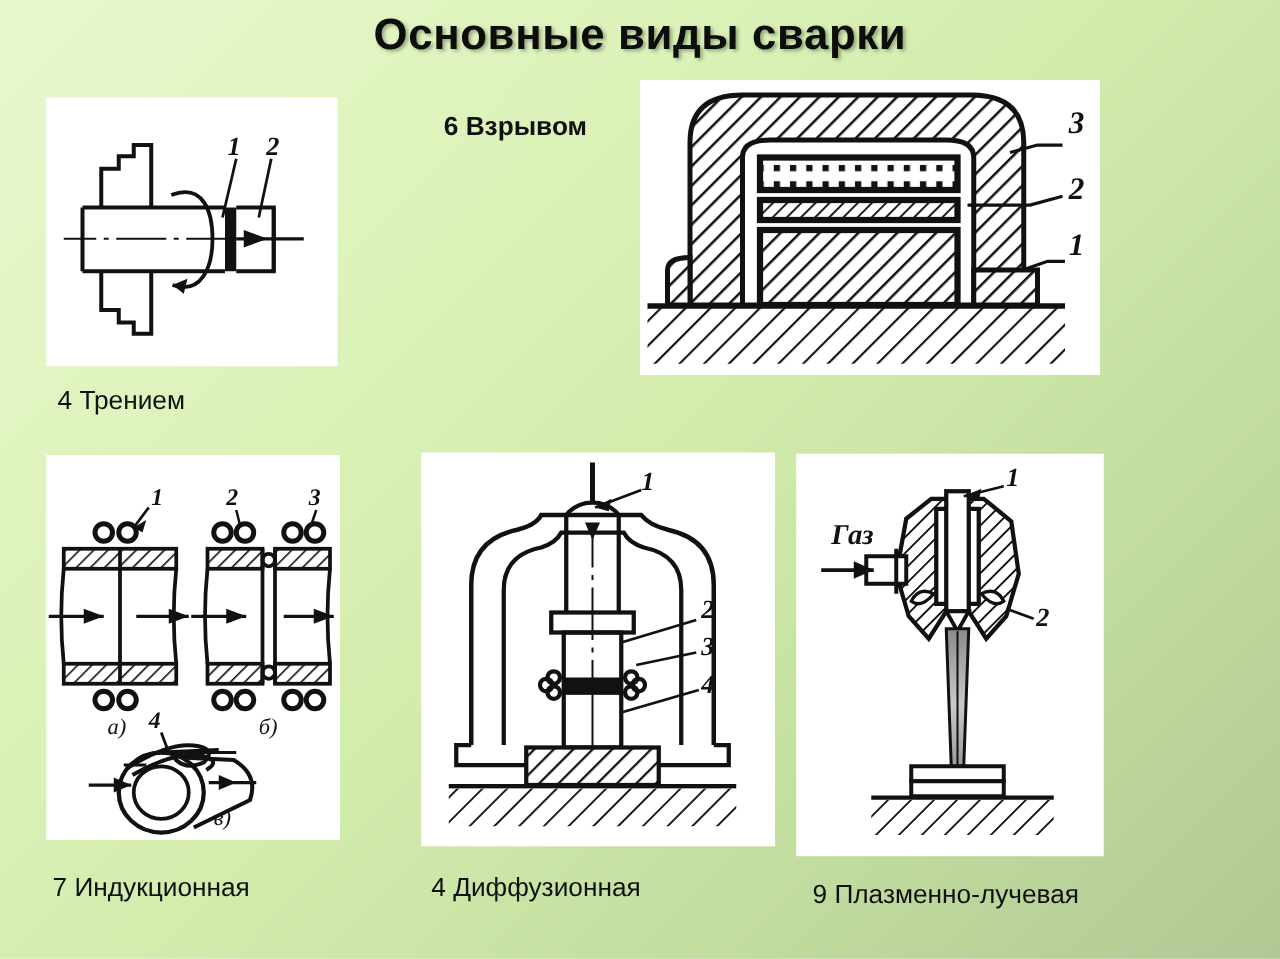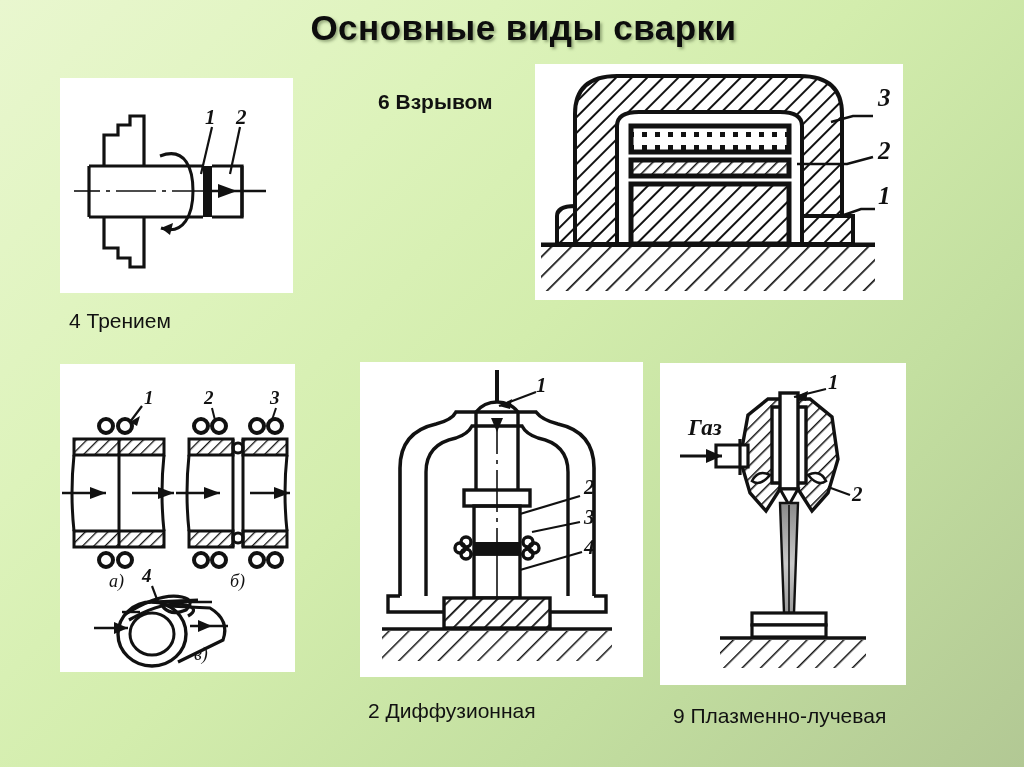--- a/index.html
+++ b/index.html
@@ -2,21 +2,21 @@
 <html><head>
 <meta charset="utf-8">
 <style>
   html,body{margin:0;padding:0;}
   body{
     width:1024px;height:767px;overflow:hidden;
     font-family:"Liberation Sans",sans-serif;
     background:linear-gradient(135deg,#e9f7cf 0%,#ddf3bb 28%,#d3edad 48%,#c3dfa0 72%,#b2c894 100%);
     position:relative;
   }
-  .slide{position:absolute;inset:0;margin-left:23px;}
+  .slide{position:absolute;inset:0;}
 
   .title{
     position:absolute;left:0;right:0;top:8px;text-align:center;
     font-size:35px;font-weight:bold;color:#0d0d0d;letter-spacing:.5px;
     text-shadow:2px 2px 3px rgba(90,110,70,.55);
     white-space:nowrap;
   }
 
   .panel{position:absolute;background:#ffffff;overflow:hidden;}
   .panel svg{display:block;width:100%;height:100%;}
@@ -218,20 +218,21 @@
         <text x="82" y="218" font-family="Liberation Serif, serif" font-style="italic" font-weight="bold" font-size="19" fill="#111">4</text>
 
         <line x1="34" y1="264" x2="68" y2="264" stroke="#111" stroke-width="2.6"></line>
         <polygon points="68,264 54,258 54,270" fill="#111"></polygon>
         <line x1="130" y1="262" x2="168" y2="262" stroke="#111" stroke-width="2.6"></line>
         <polygon points="152,262 138,256 138,268" fill="#111"></polygon>
         <text x="134" y="296" font-family="Liberation Serif, serif" font-style="italic" font-size="18" fill="#111">в)</text>
       </g>
     </svg>
   </div>
+  <div class="cap" id="c7">7 Индукционная</div>
 
   <div class="panel" id="p8">
     <svg viewBox="0 0 283 315" xmlns="http://www.w3.org/2000/svg">
       <defs>
         <pattern id="hd" width="11" height="11" patternTransform="rotate(45)" patternUnits="userSpaceOnUse">
           <rect width="11" height="11" fill="#fff"></rect>
           <line x1="0" y1="0" x2="0" y2="11" stroke="#111" stroke-width="3.6"></line>
         </pattern>
         <pattern id="gd" width="14" height="14" patternTransform="rotate(45)" patternUnits="userSpaceOnUse">
           <rect width="14" height="14" fill="#fff"></rect>
@@ -289,21 +290,21 @@
       </g>
       <polygon points="139,44 152,37 150,47" fill="#111"></polygon>
       <g font-family="Liberation Serif, serif" font-style="italic" font-weight="bold" font-size="21" fill="#111">
         <text x="176" y="30">1</text>
         <text x="224" y="132">2</text>
         <text x="224" y="162">3</text>
         <text x="224" y="192">4</text>
       </g>
     </svg>
   </div>
-  <div class="cap" id="c8">2 Диффузионная</div>
+  <div class="cap" id="c8">4 Диффузионная</div>
 
   <div class="panel" id="p9">
     <svg viewBox="0 0 246 322" xmlns="http://www.w3.org/2000/svg">
       <defs>
         <pattern id="hp" width="9" height="9" patternTransform="rotate(45)" patternUnits="userSpaceOnUse">
           <rect width="9" height="9" fill="#fff"></rect>
           <line x1="0" y1="0" x2="0" y2="9" stroke="#111" stroke-width="3"></line>
         </pattern>
         <pattern id="gp" width="13" height="13" patternTransform="rotate(45)" patternUnits="userSpaceOnUse">
           <rect width="13" height="13" fill="#fff"></rect>

